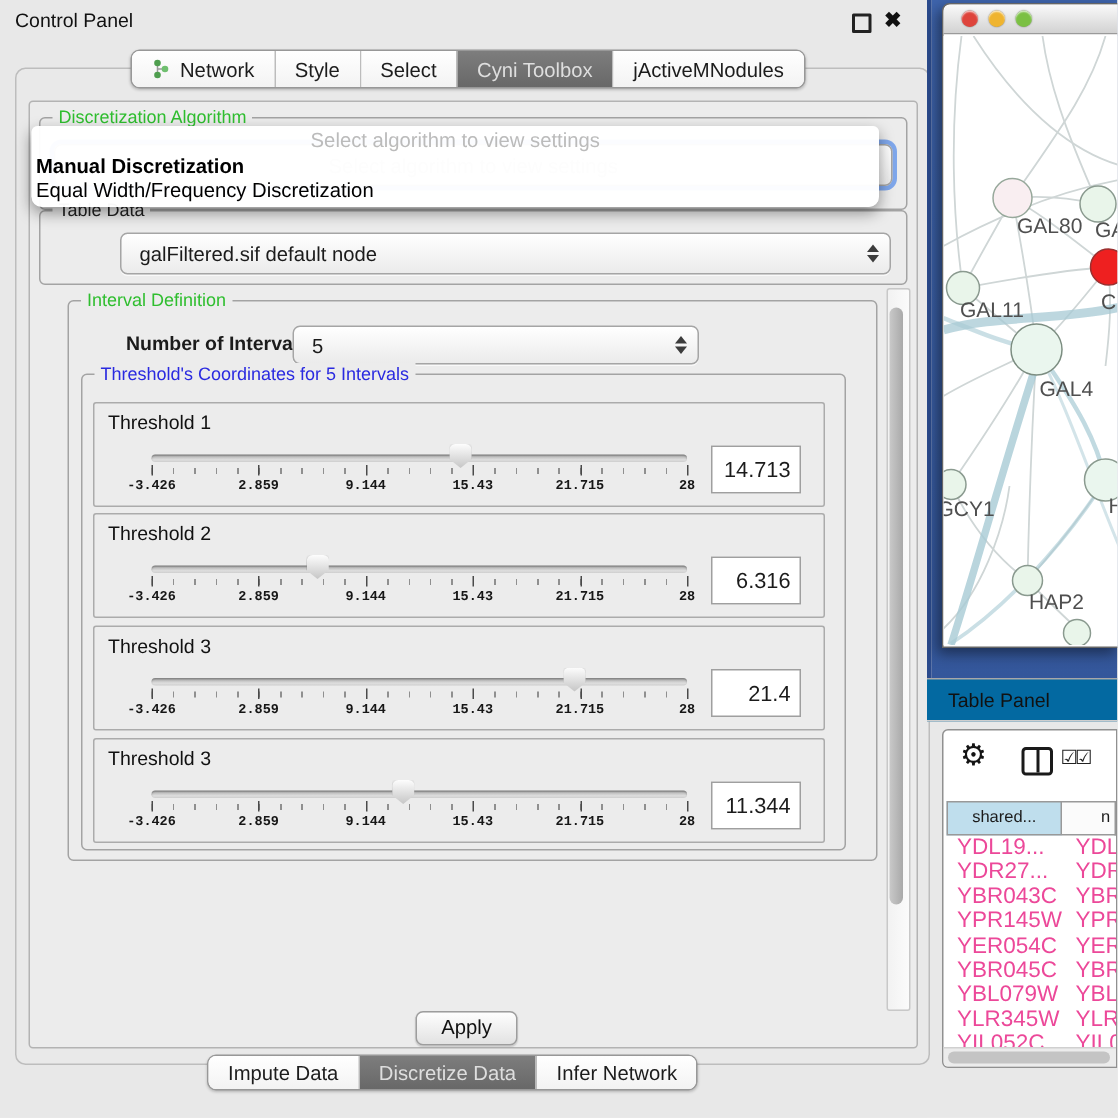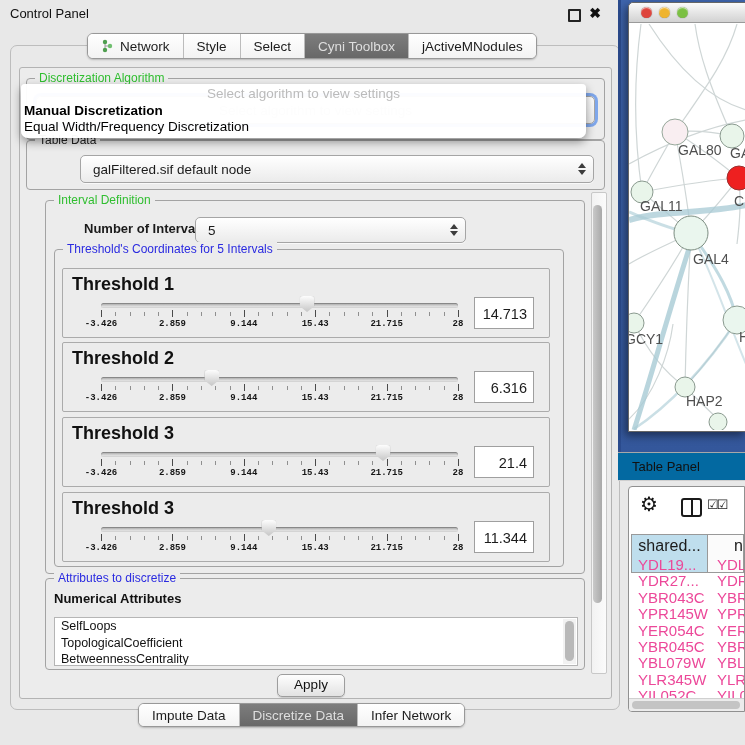--- a/index.html
+++ b/index.html
@@ -49,21 +49,21 @@
   .popup .item{height:16px;padding-left:3px;font-size:13.5px;line-height:16px;color:#000;}
   .popup .item.bold{font-weight:bold;}
   
   .scrollpane{position:absolute;left:5px;top:124px;width:564px;height:480px;}
   .vscroll{position:absolute;left:571px;top:124px;width:14px;height:480px;background:linear-gradient(90deg,#f2f2f2,#fbfbfb);
            border:1px solid #c8c8c8;border-radius:2px;}
   .vscroll .thumb{position:absolute;left:1px;width:9px;top:12px;height:398px;border-radius:5px;
                   background:linear-gradient(90deg,#c9c9c9,#a9a9a9);}
   
   .th-box{position:absolute;left:7px;width:486px;height:68px;border:1px solid #ababab;border-radius:2px;background:#ececec;}
-  .th-label{position:absolute;left:9px;top:5px;font-size:18px;font-weight:bold;color:#111;}
+  .th-label{position:absolute;left:9px;top:5px;font-size:13px;font-weight:normal;color:#111;}
   .slider{position:absolute;left:38px;top:26px;width:357px;height:40px;}
   .track{position:absolute;left:0;right:0;top:8px;height:5px;border-radius:3px;
          background:linear-gradient(#a8a8a8,#dedede 70%,#cfcfcf);box-shadow:inset 0 1px 1px rgba(0,0,0,.25);}
   .handle{position:absolute;top:1px;width:15px;height:16px;margin-left:0;transform:translateX(-50%);
           background:linear-gradient(#fdfdfd,#c6c6c6);border-radius:4px 4px 2px 2px;
           clip-path:polygon(0 0,100% 0,100% 62%,50% 100%,0 62%);filter:drop-shadow(0 1px 1px rgba(0,0,0,.45));}
   .ticks-minor{position:absolute;left:0;right:-1px;top:17px;height:4px;
                background:repeating-linear-gradient(90deg,#8f8f8f 0 1px,transparent 1px 14.28px);}
   .tick-major{position:absolute;top:15px;width:1px;height:7px;background:#4a4a4a;}
   .tick-label{position:absolute;top:24px;transform:translateX(-50%);font-size:9px;font-weight:bold;color:#161616;white-space:nowrap;font-family:Liberation Mono, monospace;}
@@ -95,21 +95,21 @@
                border-top:1px solid #a8a8a8;border-bottom:1px solid #cfcfcf;box-sizing:border-box;}
   .tp-title{position:absolute;left:14px;top:0;line-height:28px;font-size:13px;color:#111;}
   .tp-body{position:absolute;left:10px;top:486px;width:117px;height:226px;background:#fff;border:1px solid #909090;
            border-radius:4px 0 0 4px;overflow:hidden;box-sizing:border-box;}
   .gear-icon{position:absolute;left:11px;top:7px;font-size:20px;color:#141414;line-height:20px;}
   .gear-icon::before{content:"⚙";}
   .col-icon{position:absolute;left:52px;top:11px;width:17px;height:15px;border:2px solid #1a1a1a;border-radius:3px;}
   .col-icon::after{content:"";position:absolute;left:50%;top:0;bottom:0;width:2px;background:#1a1a1a;transform:translateX(-50%);}
   .checks-icon{position:absolute;left:78px;top:10px;font-size:13px;letter-spacing:-2px;color:#222;}
   .checks-icon::before{content:"☑☑";}
-  .tp-header{position:absolute;left:2px;right:0;top:47px;height:39px;display:flex;font-size:16px;}
+  .tp-header{position:absolute;left:2px;right:0;top:47px;height:23px;display:flex;font-size:11px;}
   .tp-hcell{border:1px solid #999;box-sizing:border-box;line-height:21px;overflow:hidden;white-space:nowrap;}
   .tp-hcell.c1{width:77px;background:#bfdeed;text-align:center;}
   .tp-hcell.c2{flex:1;background:#fbfbfb;border-left:none;padding-left:26px;}
   .tp-rows{position:absolute;left:2px;right:0;top:70px;bottom:12px;overflow:hidden;}
   .tp-row{display:flex;height:16.4px;line-height:16.4px;font-size:15px;color:#ec4899;white-space:nowrap;}
   .tp-c1{width:77px;padding-left:7px;box-sizing:border-box;overflow:hidden;}
   .tp-c2{flex:1;padding-left:9px;overflow:hidden;}
   .tp-hscroll{position:absolute;left:0;right:0;bottom:0;height:12px;background:#ececec;border-top:1px solid #d0d0d0;}
   .tp-hscroll .thumb{position:absolute;left:3px;right:4px;top:2px;height:8px;border-radius:4px;background:#c4c4c4;}
   
@@ -275,32 +275,20 @@
                 <span class="tick-label" style="left:40%">9.144</span>
                 <span class="tick-label" style="left:60%">15.43</span>
                 <span class="tick-label" style="left:80%">21.715</span>
                 <span class="tick-label" style="left:100%">28</span>
               </div>
               <div class="value-box">11.344</div>
             </div>
           </div>
         </div>
 
-        <div class="group" style="left:20px;top:386px;width:538px;height:90px;">
-          <span class="legend legend-blue">Attributes to discretize</span>
-          <div class="attr-header">Numerical Attributes</div>
-          <div class="attr-list">
-            <div class="attr-item">SelfLoops</div>
-            <div class="attr-item">TopologicalCoefficient</div>
-            <div class="attr-item">BetweennessCentrality</div>
-            <div class="attr-scroll">
-                <div class="thumb"></div>
-              </div>
-          </div>
-        </div>
       </div>
 
       <div class="vscroll">
           <div class="thumb"></div>
         </div>
 
       <div class="apply-btn">Apply</div>
     </div>
   </div>
 

